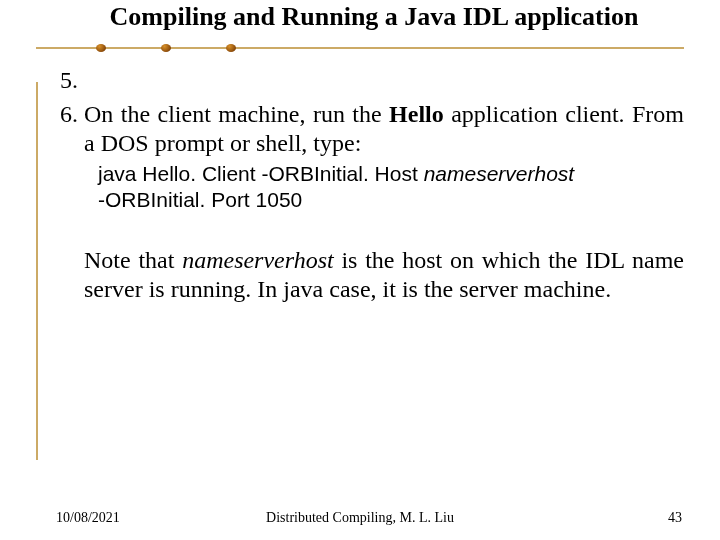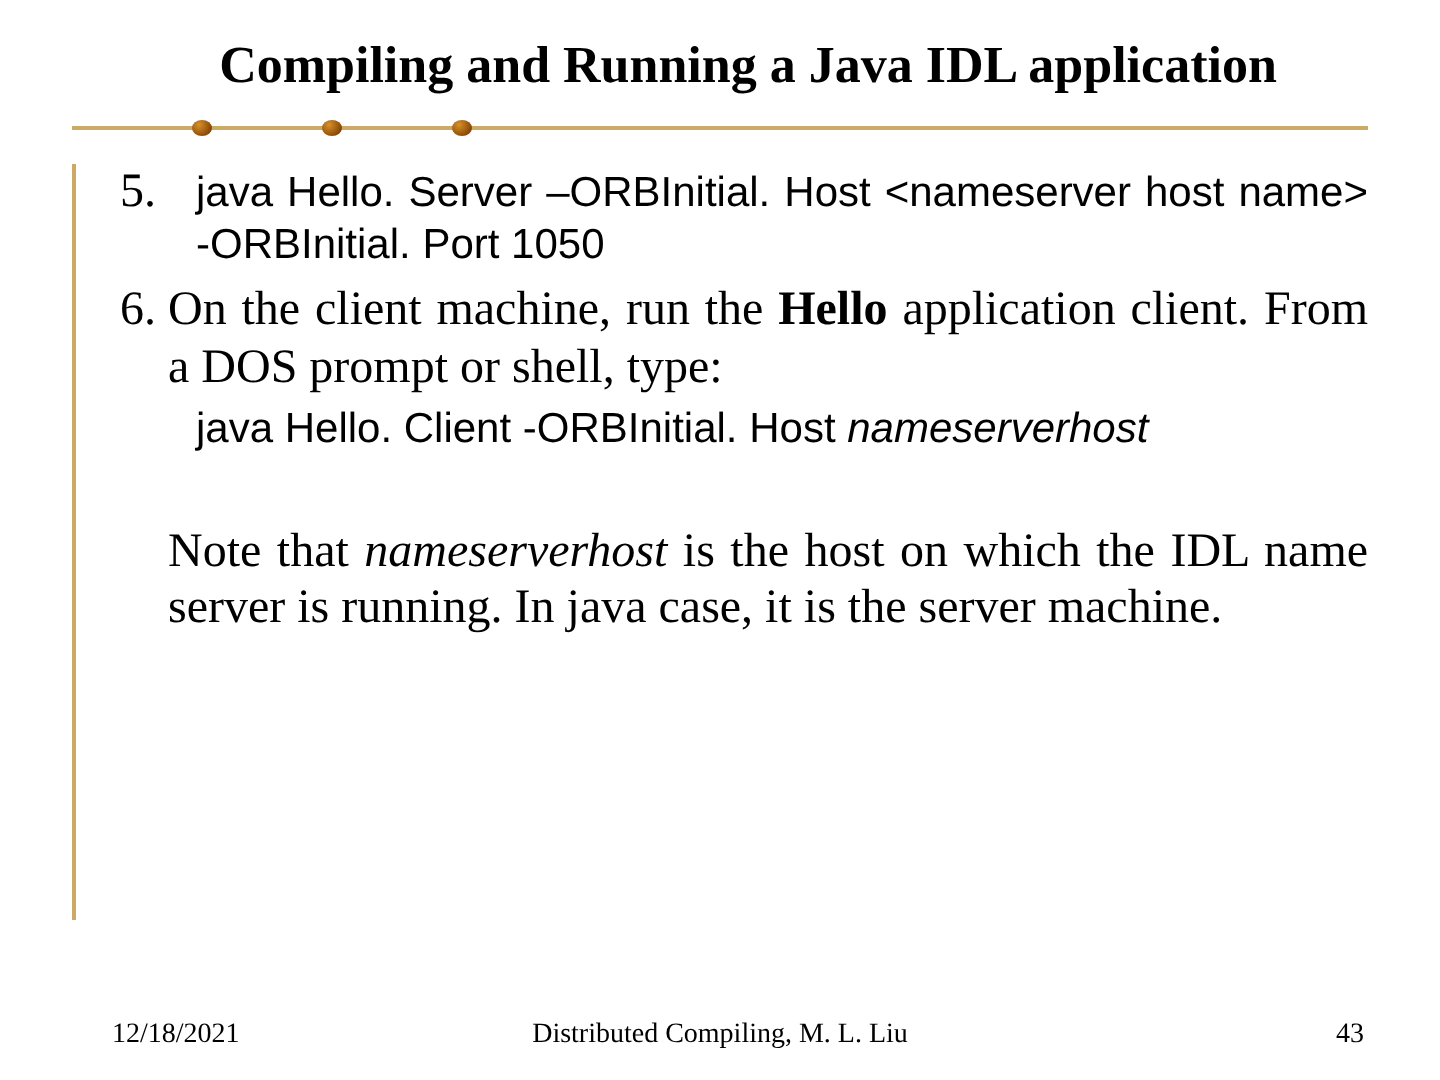--- a/index.html
+++ b/index.html
@@ -5,21 +5,21 @@
   html,body{margin:0;padding:0}
   body{
     width:720px;height:540px;
     background:#fff;
     font-family:"Times New Roman",Times,serif;
     color:#000;
     position:relative;
     box-sizing:border-box;
   }
   .slide{
-    padding:18px 36px 0 36px;
+    padding:2px 36px 0 36px;
     box-sizing:border-box;
   }
   .title{
     font-size:26px;
     font-weight:bold;
     text-align:center;
     margin:0 0 12px 0;
     padding-left:28px;
   }
   .bullet-rule{
@@ -101,32 +101,32 @@
     <div class="line"></div>
     <div class="dot d1"></div>
     <div class="dot d2"></div>
     <div class="dot d3"></div>
   </div>
 
   <div class="vline"></div>
 
   <ol class="body" start="5">
     <li>
-      <div class="code">java Hello. Server –ORBInitial. Host &lt;nameserver host name&gt; -ORBInitial. Port 1050</div>
     </li>
     <li>
       <span>On the client machine, run the </span><span class="bital">Hello</span><span> application client. From a DOS prompt or shell, type:</span>
       <div class="code">
         <span>java Hello. Client -ORBInitial. Host </span><span class="ital">nameserverhost</span><br>
+        <span> -ORBInitial. Port 1050</span>
       </div>
       <div class="note">
         <br>
         <span>Note that </span><span class="ital">nameserverhost</span><span> is the host on which the IDL name server is running. In java case, it is the server machine.</span>
       </div>
     </li>
   </ol>
 </div>
 
 <div class="footer">
-  <span class="date">12/18/2021</span>
+  <span class="date">10/08/2021</span>
   <span class="mid">Distributed Compiling, M. L. Liu</span>
   <span class="page">43</span>
 </div>
 
 </body></html>

